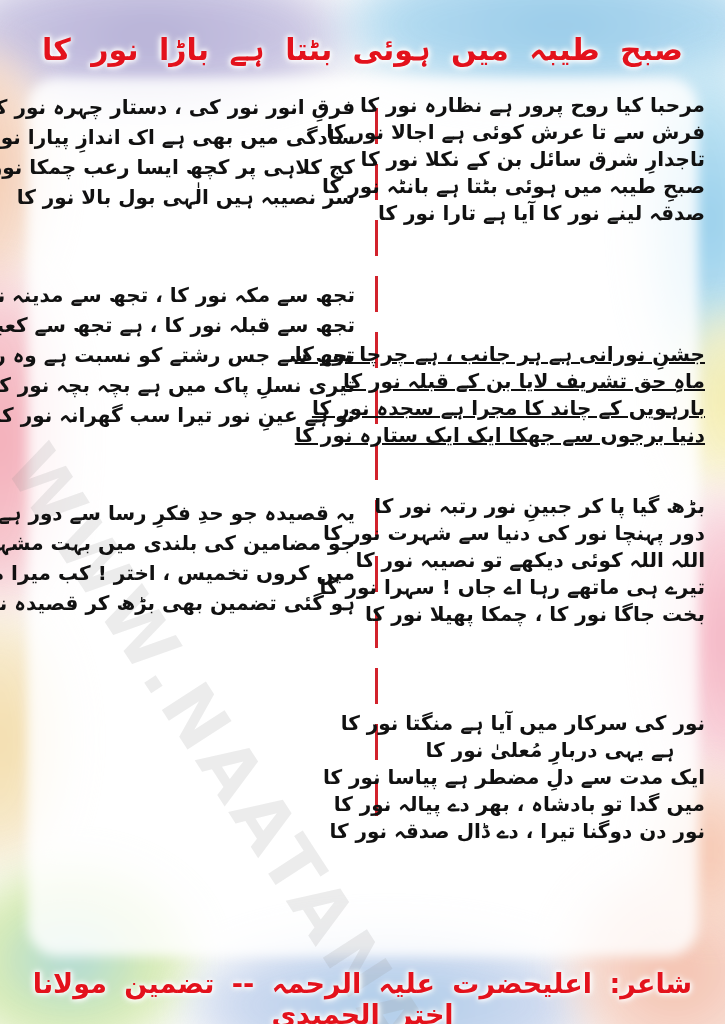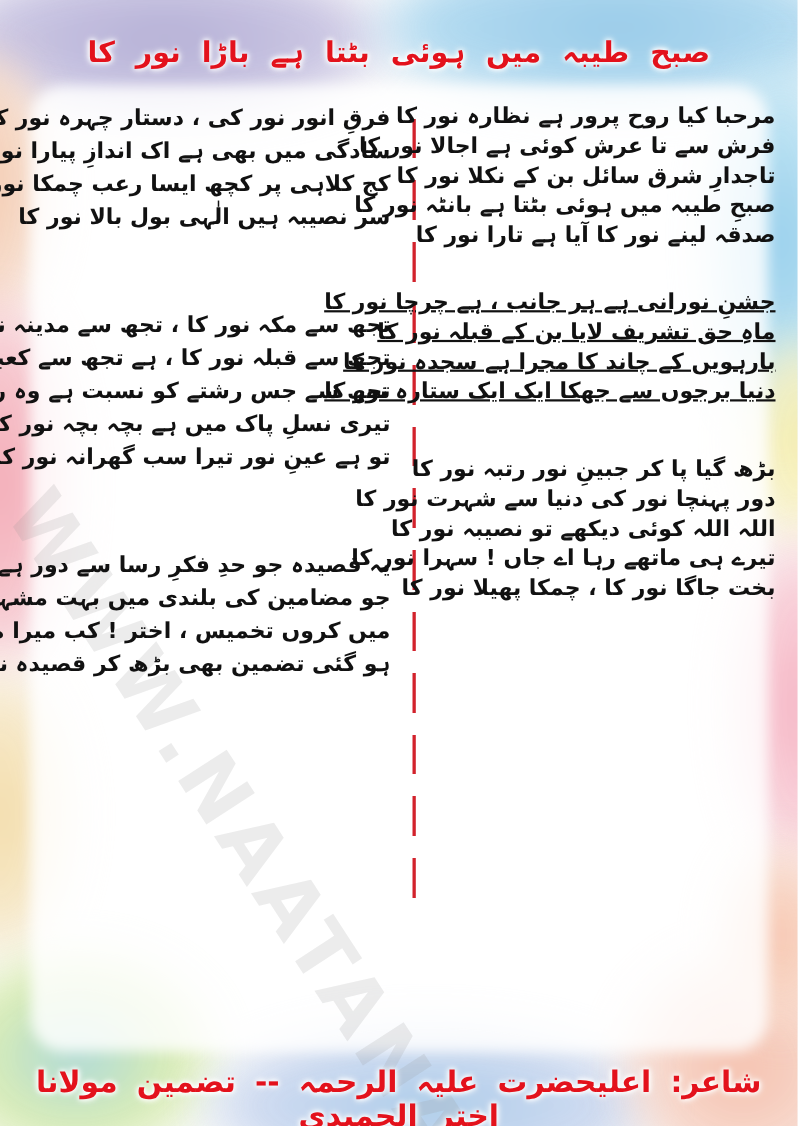--- a/index.html
+++ b/index.html
@@ -38,21 +38,21 @@
       font-family: "DejaVu Sans", sans-serif; font-weight: bold;
       font-size: 72px; letter-spacing: 6px;
       color: rgba(150,150,150,0.18);
       white-space: nowrap;
     }
 
     .title {
       position: absolute; left: 0; right: 0; top: 32px;
       text-align: center; direction: rtl;
       font-family: "DejaVu Sans", sans-serif; font-weight: bold;
-      font-size: 26px; color: #e3121c;
+      font-size: 30px; color: #e3121c;
       text-shadow: 0 0 4px #fff, 0 0 6px #fff, 0 0 8px #fff;
       word-spacing: 10px;
     }
 
     .col {
       position: absolute; direction: rtl; text-align: center;
       font-family: "DejaVu Sans", sans-serif; font-weight: bold;
       color: #111; font-size: 20px;
     }
     .col-right { left: 395px; width: 310px; top: 92px; }
@@ -94,39 +94,46 @@
   <div class="paper"></div>
 </div>
 
 <div class="watermark">WWW.NAATANAAT.COM</div>
 
 <h1 class="title">صبح طیبہ میں ہوئی بٹتا ہے باڑا نور کا</h1>
 
 <div class="divider"></div>
 
 <div class="col col-right">
-  <div class="stanza" style="margin-bottom:34px;">
+  <div class="stanza" style="margin-bottom:114px;">
     <div class="line">مرحبا کیا روح پرور ہے نظارہ نور کا</div>
     <div class="line">فرش سے تا عرش کوئی ہے اجالا نور کا</div>
     <div class="line">تاجدارِ شرق سائل بن کے نکلا نور کا</div>
     <div class="line">صبحِ طیبہ میں ہوئی بٹتا ہے بانٹہ نور کا</div>
     <div class="line">صدقہ لینے نور کا آیا ہے تارا نور کا</div>
   </div>
   <div class="stanza" style="margin-bottom:44px;text-decoration:underline;">
     <div class="line">جشنِ نورانی ہے ہر جانب ، ہے چرچا نور کا</div>
     <div class="line">ماہِ حق تشریف لایا بن کے قبلہ نور کا</div>
     <div class="line">بارہویں کے چاند کا مجرا ہے سجدہ نور کا</div>
     <div class="line">دنیا برجوں سے جھکا ایک ایک ستارہ نور کا</div>
   </div>
   <div class="stanza" style="margin-bottom:82px;">
     <div class="line">بڑھ گیا پا کر جبینِ نور رتبہ نور کا</div>
     <div class="line">دور پہنچا نور کی دنیا سے شہرت نور کا</div>
     <div class="line">اللہ اللہ کوئی دیکھے تو نصیبہ نور کا</div>
     <div class="line">تیرے ہی ماتھے رہا اے جاں ! سہرا نور کا</div>
     <div class="line">بخت جاگا نور کا ، چمکا پھیلا نور کا</div>
+  </div>
+  <div class="stanza">
+    <div class="line">نور کی سرکار میں آیا ہے منگتا نور کا</div>
+    <div class="line">ہے یہی دربارِ مُعلیٰ نور کا</div>
+    <div class="line">ایک مدت سے دلِ مضطر ہے پیاسا نور کا</div>
+    <div class="line">میں گدا تو بادشاہ ، بھر دے پیالہ نور کا</div>
+    <div class="line">نور دن دوگنا تیرا ، دے ڈال صدقہ نور کا</div>
   </div>
 </div>
 
 <div class="col col-left">
   <div class="stanza" style="margin-bottom:68px;">
     <div class="line">فرقِ انور نور کی ، دستار چہرہ نور کا</div>
     <div class="line">سادگی میں بھی ہے اک اندازِ پیارا نور کا</div>
     <div class="line">کج کلاہی پر کچھ ایسا رعب چمکا نور کا</div>
     <div class="line">سر نصیبہ ہیں الٰہی بول بالا نور کا</div>
   </div>

